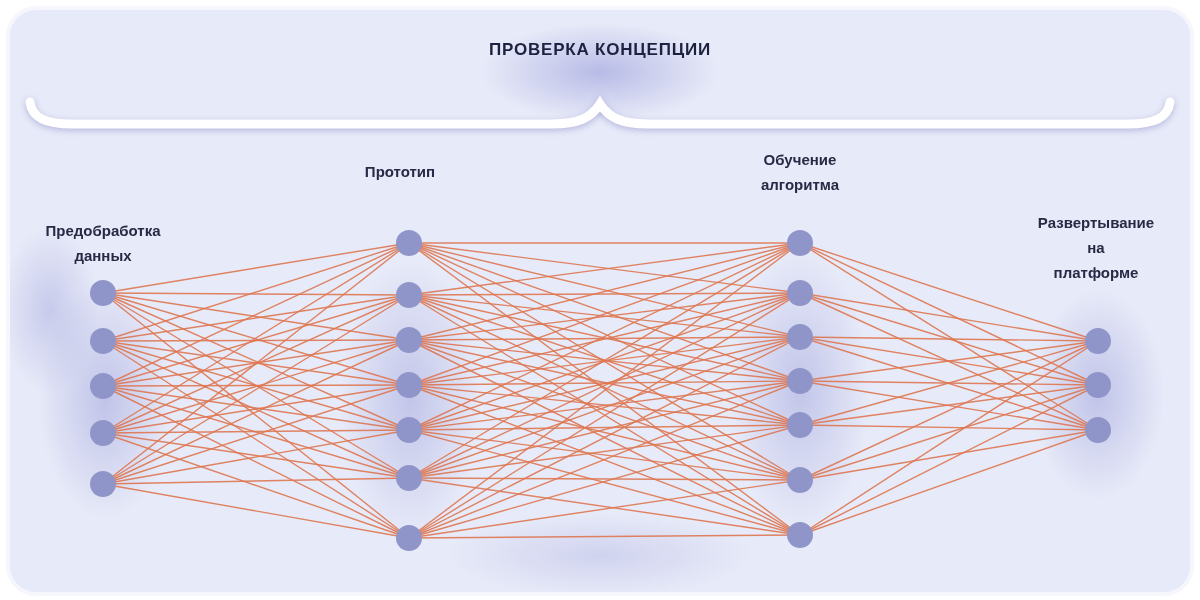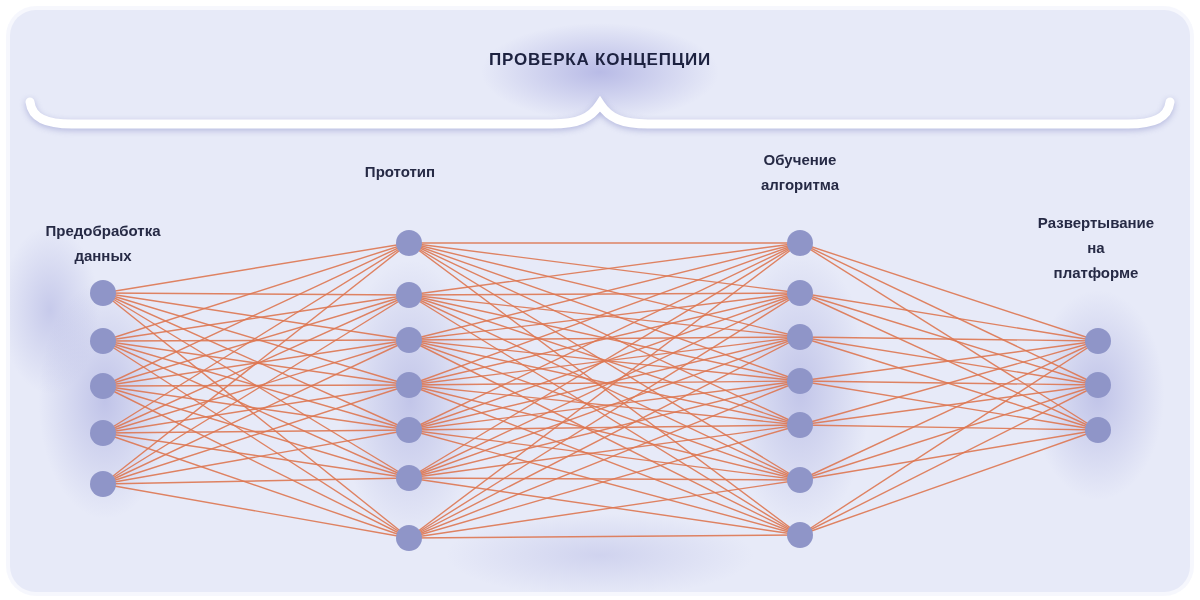--- a/index.html
+++ b/index.html
@@ -27,21 +27,21 @@
       radial-gradient(ellipse 100px 200px at 790px 380px, rgba(138,142,210,0.40), rgba(138,142,210,0) 70%),
       radial-gradient(ellipse 95px 150px at 1088px 385px, rgba(138,142,210,0.42), rgba(138,142,210,0) 70%),
       radial-gradient(ellipse 220px 60px at 590px 545px,  rgba(138,142,210,0.25), rgba(138,142,210,0) 70%),
       #e7eaf8;
     box-shadow: 0 0 0 4px rgba(230,233,248,0.35);
   }
 
   .title {
     position: absolute;
     left: 0;
-    top: 50px;
+    top: 40px;
     width: 1200px;
     text-align: center;
     font-size: 17px;
     font-weight: 700;
     letter-spacing: 0.8px;
     color: #1d2240;
   }
 
   svg.stage {
     position: absolute;

